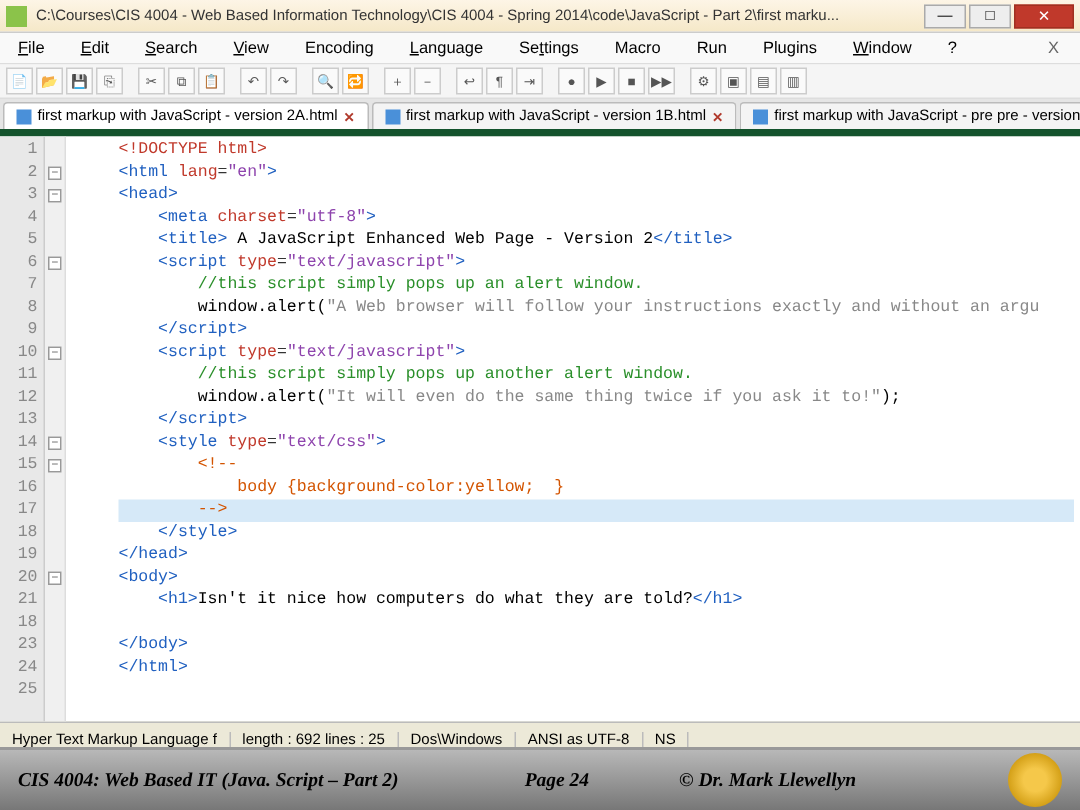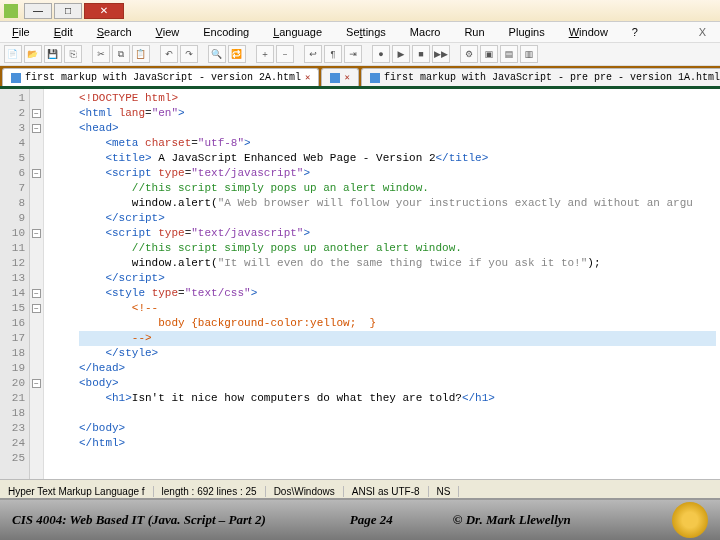--- a/index.html
+++ b/index.html
@@ -10,21 +10,21 @@
 .win-controls { display:flex; gap:2px; }
 .win-btn { width:28px; height:16px; display:flex; align-items:center; justify-content:center; font-size:10px; border:1px solid #aaa; background:#eee; cursor:pointer; }
 .win-btn.close { background:#c0392b; color:#fff; border-color:#a03020; width:40px; }
 .menubar { display:flex; gap:12px; padding:2px 6px; background:#f9f9f9; border-bottom:1px solid #ddd; }
 .menubar span { padding:2px 6px; cursor:pointer; font-size:11px; }
 .menubar span u { text-decoration:underline; }
 .menubar .x-close { margin-left:auto; padding:2px 8px; color:#666; cursor:pointer; }
 .toolbar { display:flex; gap:2px; padding:2px 4px; background:#f5f5f5; border-bottom:1px solid #ddd; flex-wrap:nowrap; overflow:hidden; }
 .tbtn { width:18px; height:18px; border:1px solid #ccc; background:#fafafa; display:flex; align-items:center; justify-content:center; font-size:9px; color:#555; cursor:pointer; }
 .tbtn.sep { border:none; background:transparent; width:6px; }
-.tabs { display:flex; background:#a16207; border-bottom:3px solid #14532d; padding:2px 2px 0 2px; gap:2px; overflow:hidden;font-family:Liberation Mono, monospace; }
+.tabs { display:flex; background:#e5e5e5; border-bottom:5px solid #14532d; padding:2px 2px 0 2px; gap:2px; overflow:hidden; }
 .tab { display:flex; align-items:center; padding:3px 8px; font-size:10px; background:#f4f4f4; border:1px solid #bbb; border-bottom:none; border-radius:3px 3px 0 0; gap:4px; white-space:nowrap; }
 .tab.active { background:#fff; }
 .tab .ticon { width:10px; height:10px; background:#4a90d9; }
 .tab .tclose { color:#b0392b; font-weight:bold; cursor:pointer; font-size:9px; }
 .editor { display:flex; height:390px; background:#fff; font-family:Consolas,"Courier New",monospace; font-size:11px; overflow:hidden; }
 .gutter { width:30px; background:#e8e8e8; text-align:right; color:#888; padding:2px 4px 2px 0; line-height:15px; border-right:1px solid #ccc; }
 .fold { width:14px; background:#f0f0f0; padding-top:2px; line-height:15px; text-align:center; color:#888; border-right:1px solid #ddd; }
 .fold .m { width:9px;height:9px;border:1px solid #999;display:inline-block;font-size:8px;line-height:8px;color:#666;background:#fff;}
 .code { flex:1; padding:2px 4px; line-height:15px; white-space:pre; color:#333; overflow:hidden;}
 .code .line { height:15px;margin-left:31px; }
@@ -37,20 +37,21 @@
 .footer .fslot { font-family:"Times New Roman",serif; font-style:italic; font-size:13px; font-weight:bold; color:#000; }
 .footer .fslot.page { margin-left:84px;text-align:right; }
 .footer .fslot.copy { margin-left:60px; }
 .footer .logo { margin-left:auto; width:36px; height:36px; border-radius:50%; background:radial-gradient(circle,#f5c84a 30%,#d4a017 70%); }
 </style>
 </head>
 <body>
 
 <div class="titlebar">
   <div class="icon"></div>
+  <div class="path">C:\Courses\CIS 4004 - Web Based Information Technology\CIS 4004 - Spring 2014\code\JavaScript - Part 2\first marku...</div>
   <div class="win-controls">
     <div class="win-btn">—</div>
     <div class="win-btn">□</div>
     <div class="win-btn close">✕</div>
   </div>
 </div>
 
 <div class="menubar">
   <span><u>F</u>ile</span>
   <span><u>E</u>dit</span>
@@ -102,20 +103,21 @@
 </div>
 
 <div class="tabs" id="tabs">
     <div class="tab active">
       <span class="ticon"></span>
       <span>first markup with JavaScript - version 2A.html</span>
       <span class="tclose">✕</span>
     </div>
     <div class="tab">
       <span class="ticon"></span>
+      <span>first markup with JavaScript - version 1B.html</span>
       <span class="tclose">✕</span>
     </div>
     <div class="tab">
       <span class="ticon"></span>
       <span>first markup with JavaScript - pre pre - version 1A.html</span>
     </div>
   </div>
 
 <div class="editor">
   <div class="gutter" id="gutter">

